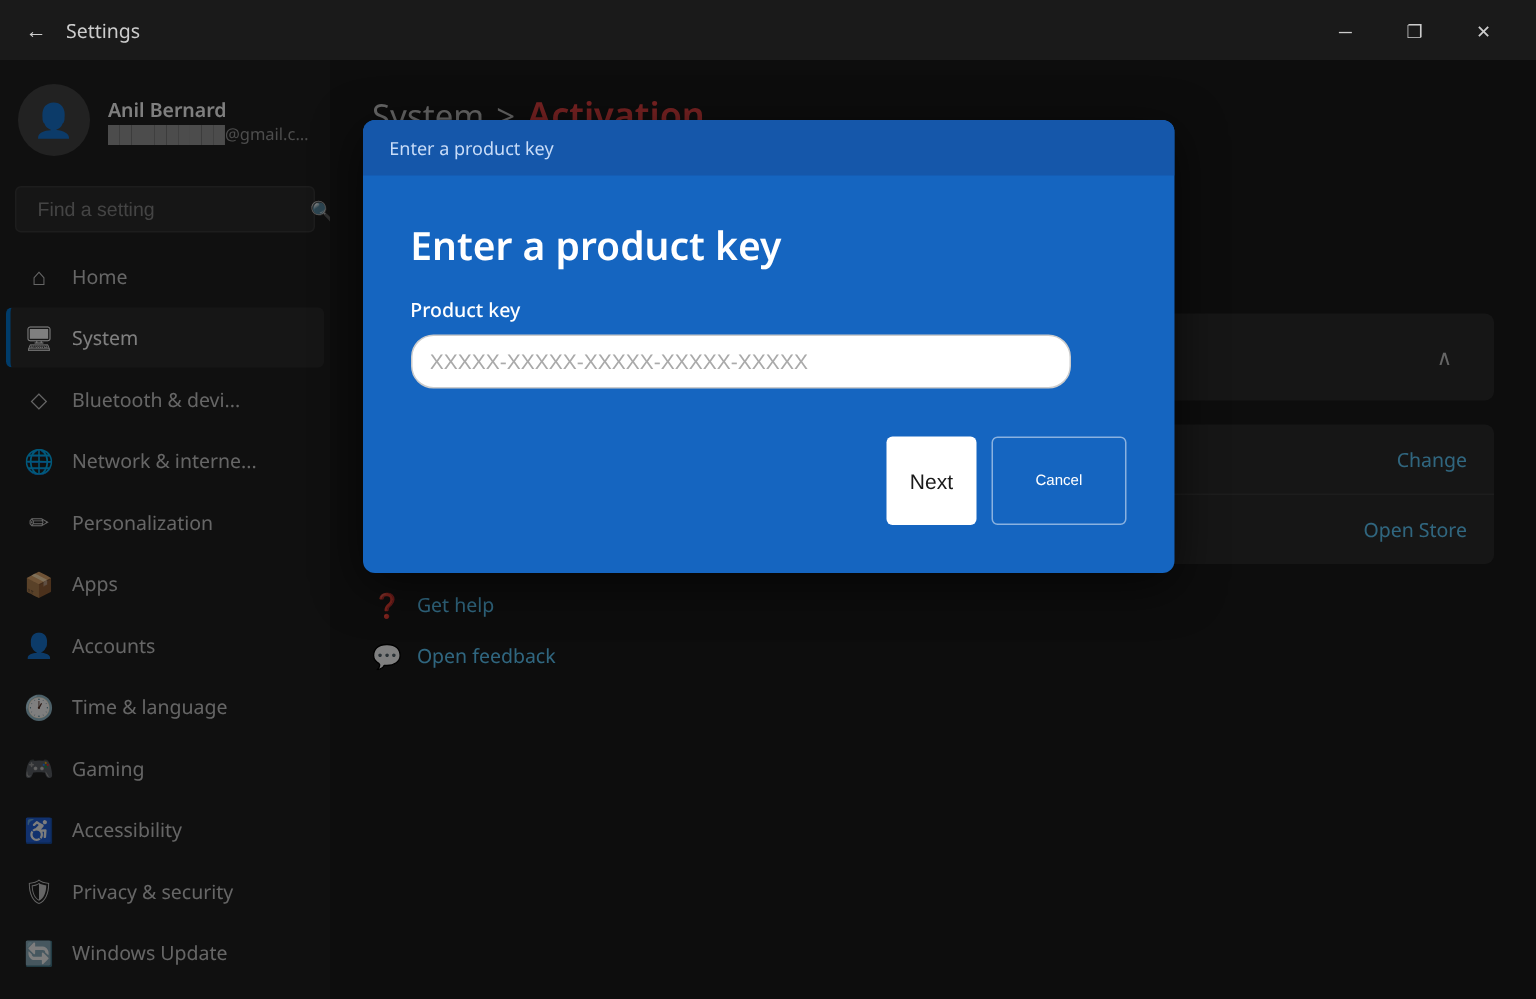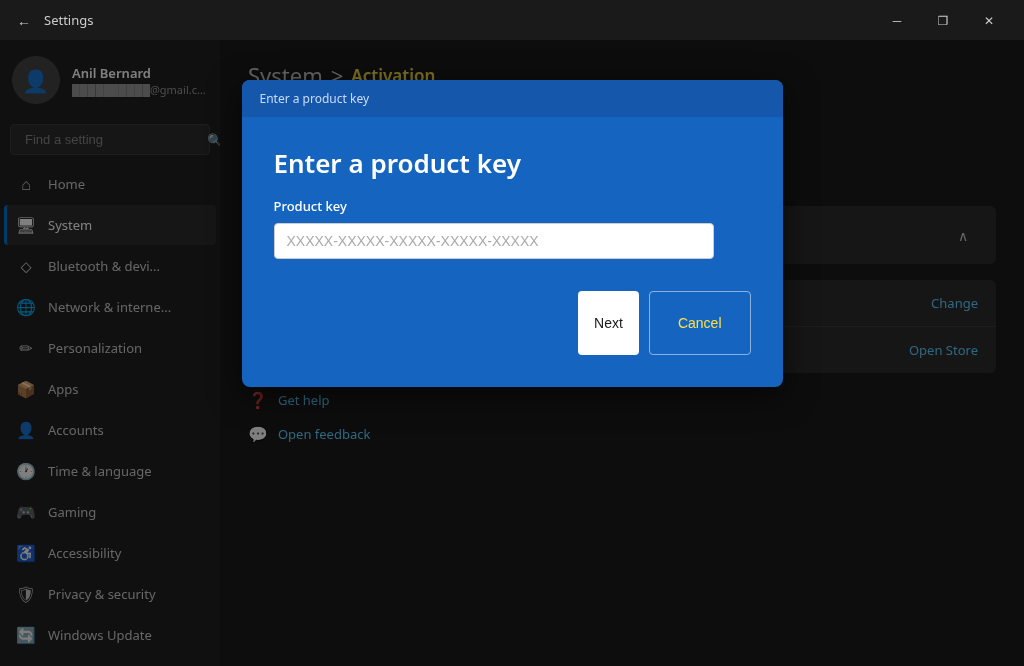--- a/index.html
+++ b/index.html
@@ -125,21 +125,21 @@
       padding: 20px 28px;
     }
     .page-header {
       display: flex;
       align-items: center;
       gap: 8px;
       margin-bottom: 24px;
     }
     .page-header-system { font-size: 22px; color: #ccc; font-weight: 400; }
     .page-header-sep { font-size: 22px; color: #ccc; }
-    .page-header-title { font-size: 17px; font-weight: 600; color: #fde047; }
+    .page-header-title { font-size: 24px; font-weight: 600; color: #ef4444; }
 
     .activation-top {
       display: flex;
       align-items: center;
       gap: 20px;
       margin-bottom: 20px;
     }
     .windows-logo {
       width: 72px; height: 72px;
       display: grid;
@@ -259,21 +259,21 @@
       color: #fff;
       margin-bottom: 8px;
       font-weight: 500;
     }
     .product-key-input {
       width: 100%;
       max-width: 440px;
       padding: 9px 12px;
       background: #fff;
       border: 1px solid #ccc;
-      border-radius: 4px;
+      border-radius: 15px;
       font-size: 14px;
       color: #333;
       outline: none;
       margin-bottom: 32px;
     }
     .product-key-input::placeholder { color: #aaa; }
     .modal-footer {
       display: flex;
       justify-content: flex-end;
       gap: 10px;
@@ -284,24 +284,24 @@
       color: #1a1a1a;
       border: none;
       border-radius: 4px;
       font-size: 14px;
       cursor: pointer;
       font-weight: 500;
     }
     .btn-cancel {
       padding: 23px 28px;
       background: transparent;
-      color: #fde047;
+      color: #ffffff;
       border: 1px solid rgba(255,255,255,0.5);
       border-radius: 4px;
-      font-size: 14px;
+      font-size: 10px;
       cursor: pointer;
     }
 
     
     ::-webkit-scrollbar { width: 6px; }
     ::-webkit-scrollbar-track { background: transparent; }
     ::-webkit-scrollbar-thumb { background: #444; border-radius: 3px; }
   </style>
 </head>
 <body>

